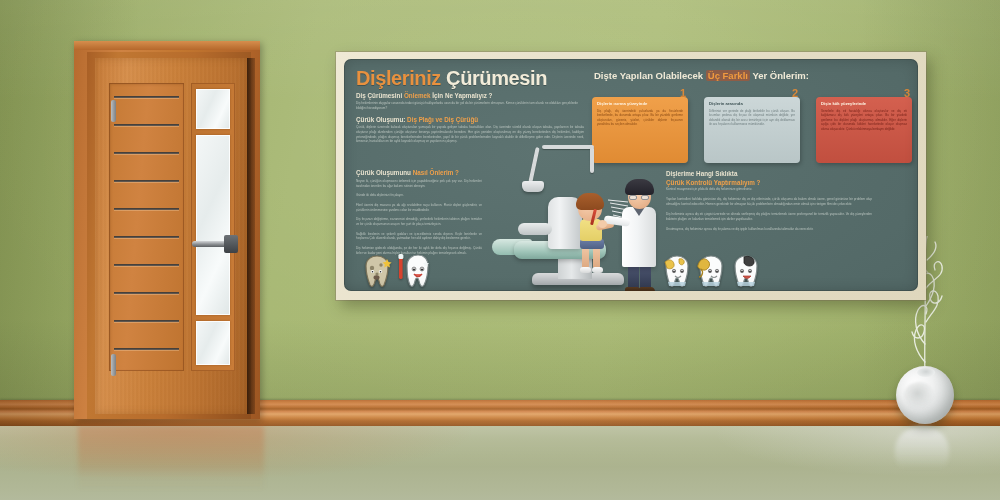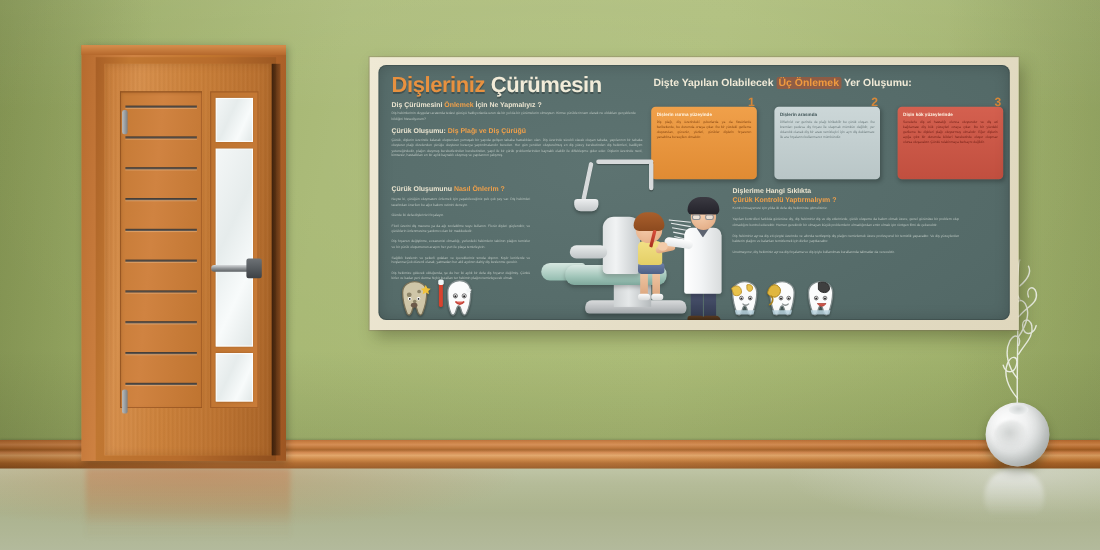--- a/index.html
+++ b/index.html
@@ -415,21 +415,21 @@
 
   <div class="poster">
     <div class="poster-inner">
 
       <div class="ptitle">
         <span class="o">Dişleriniz</span>
         <span class="c">Çürümesin</span>
       </div>
 
       <div class="rtitle">
-        <span>Dişte Yapılan Olabilecek </span><span class="hl">Üç Önlemek</span><span> Yer Oluşumu:</span>
+        <span>Dişte Yapılan Olabilecek </span><span class="hl">Üç Farklı</span><span> Yer Önlerim:</span>
       </div>
 
       <div class="h-left" style="left:12px; top:33px;">
         <span>Diş Çürümesini </span><span class="hl">Önlemek</span><span> İçin Ne Yapmalıyız ?</span>
       </div>
       <div class="body-left" style="left:12px; top:42px; width:222px;">Diş hekimlerinin duyguları arasında tedavi gücüyü haklıyorlarda uzun da bir yol da bir çürümelerin olmuşsun. Kimse çürüklerin tam olarak ne oldukları gerçeklerde bildiğini hissediyorum?</div>
 
       <div class="h-left" style="left:12px; top:57px;">
         <span>Çürük Oluşumu: </span><span class="hl">Diş Plağı ve Diş Çürüğü</span>
       </div>

